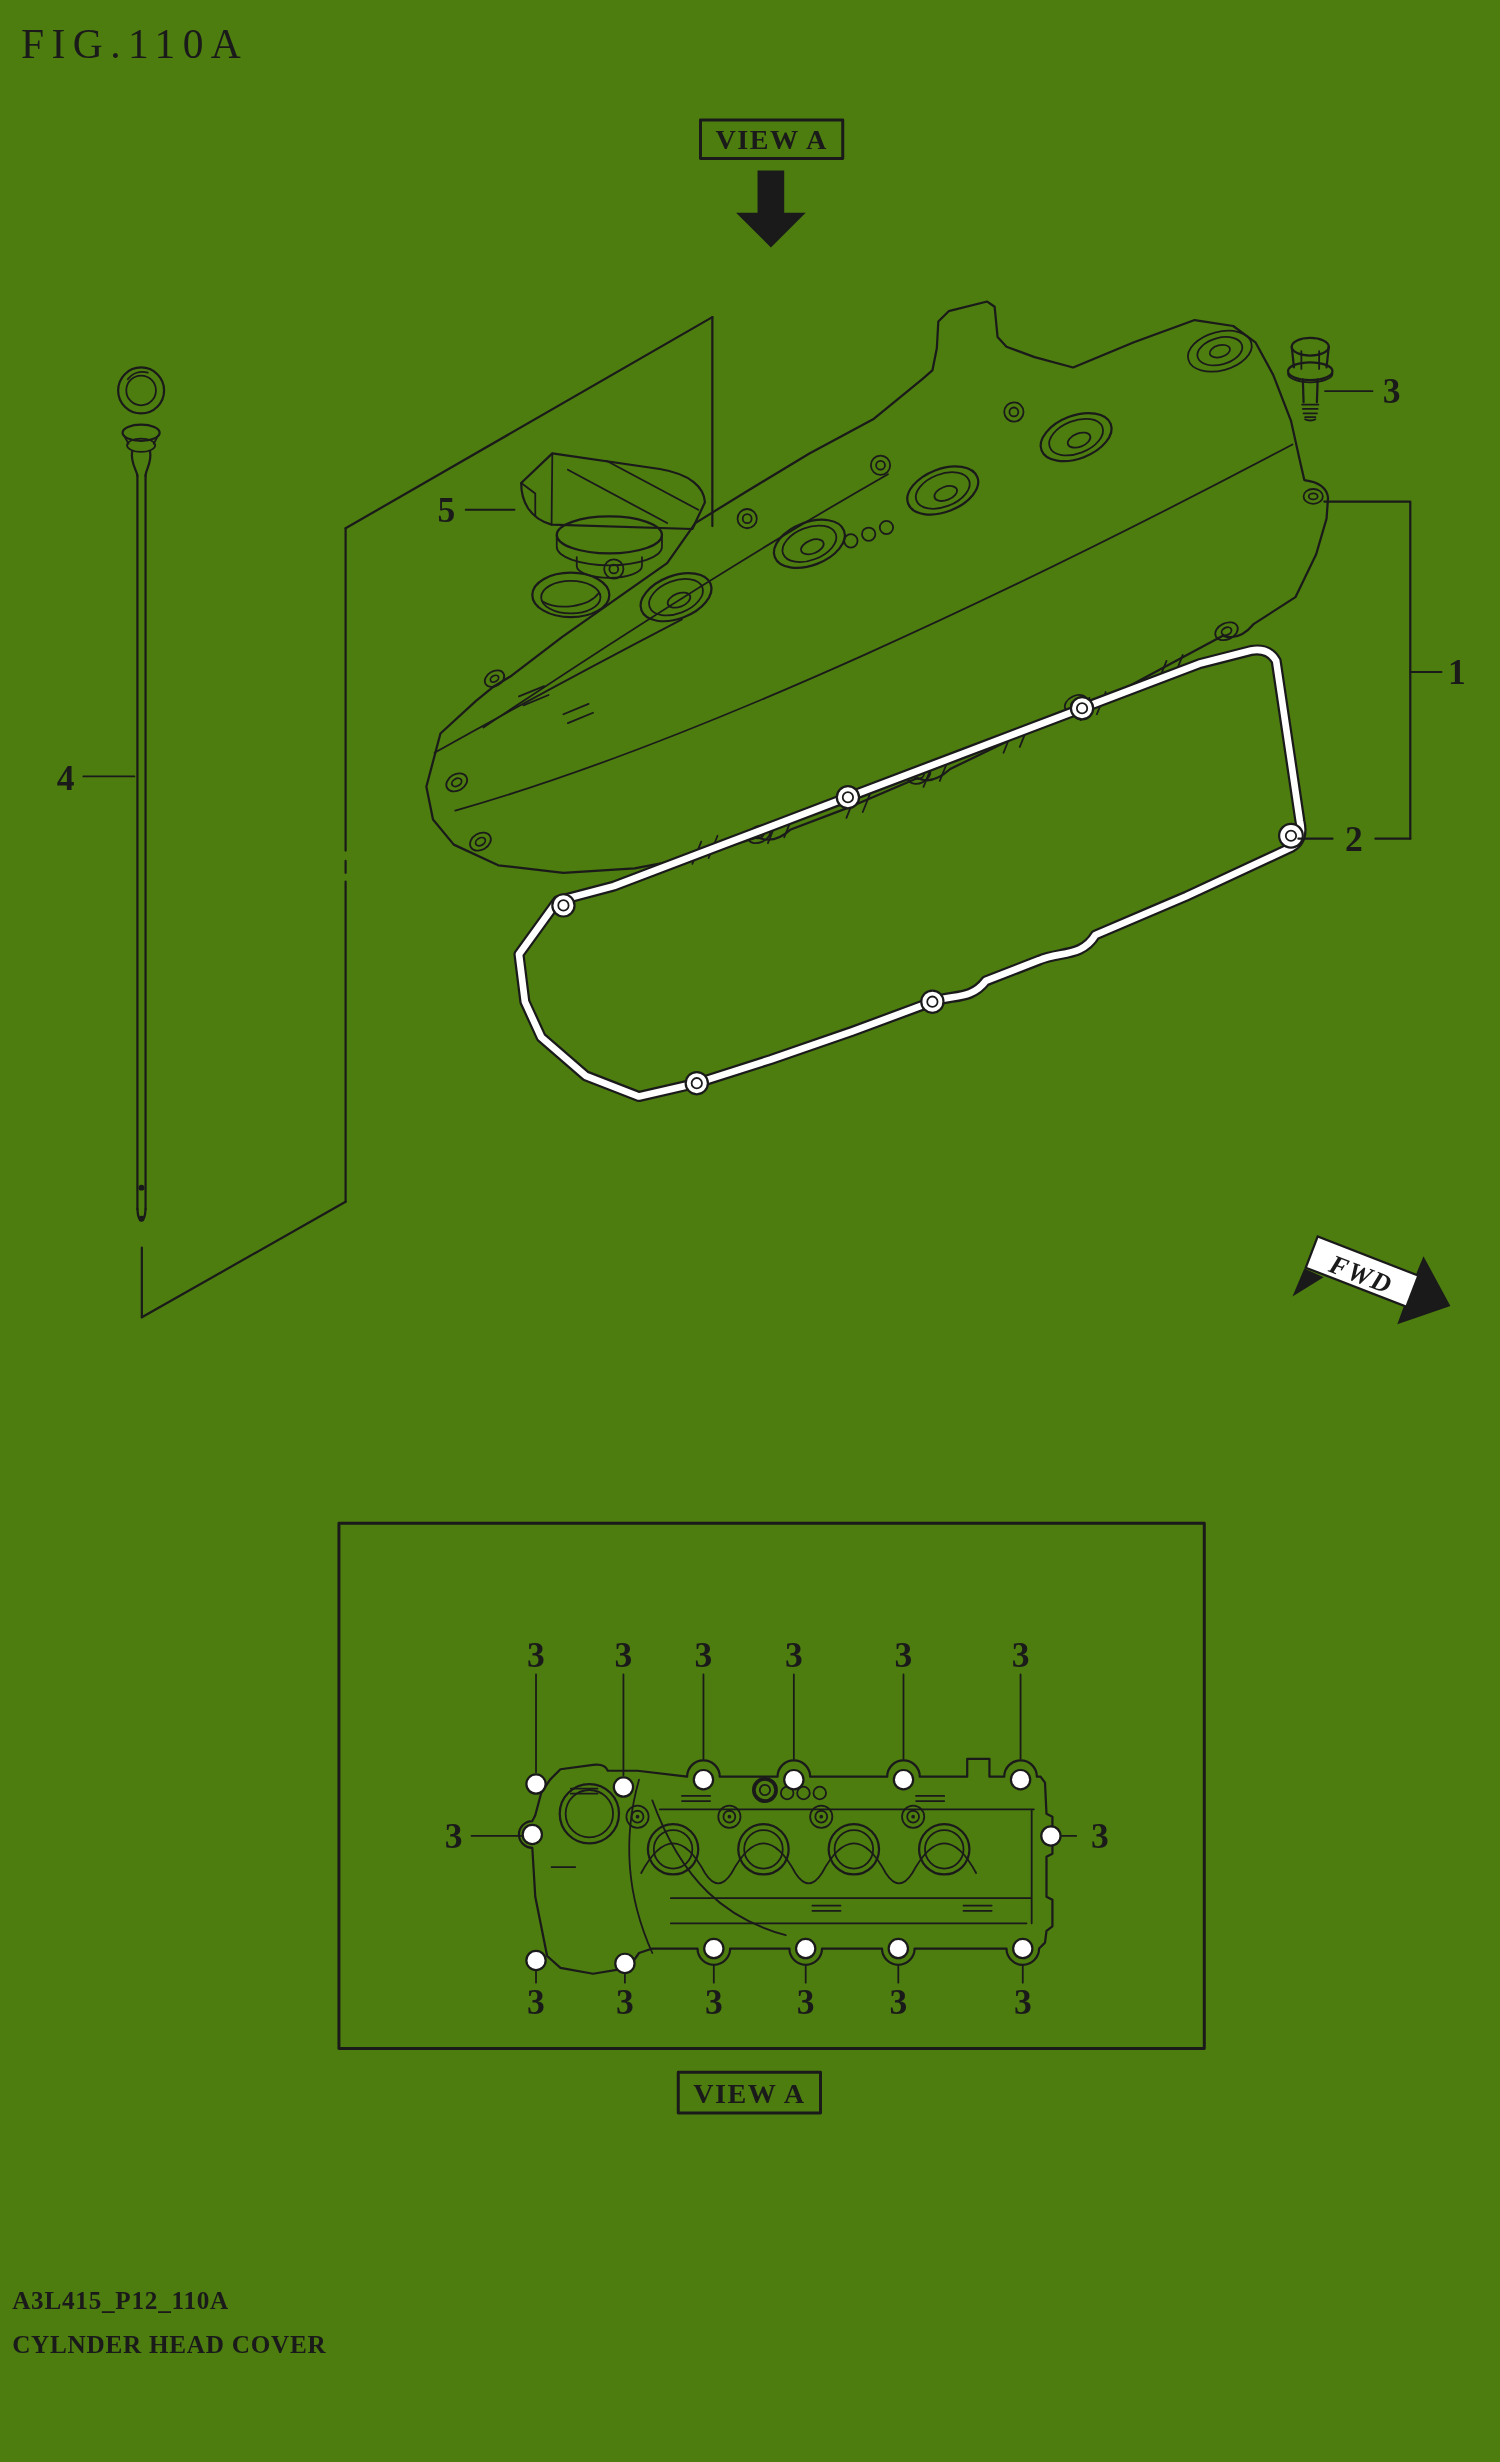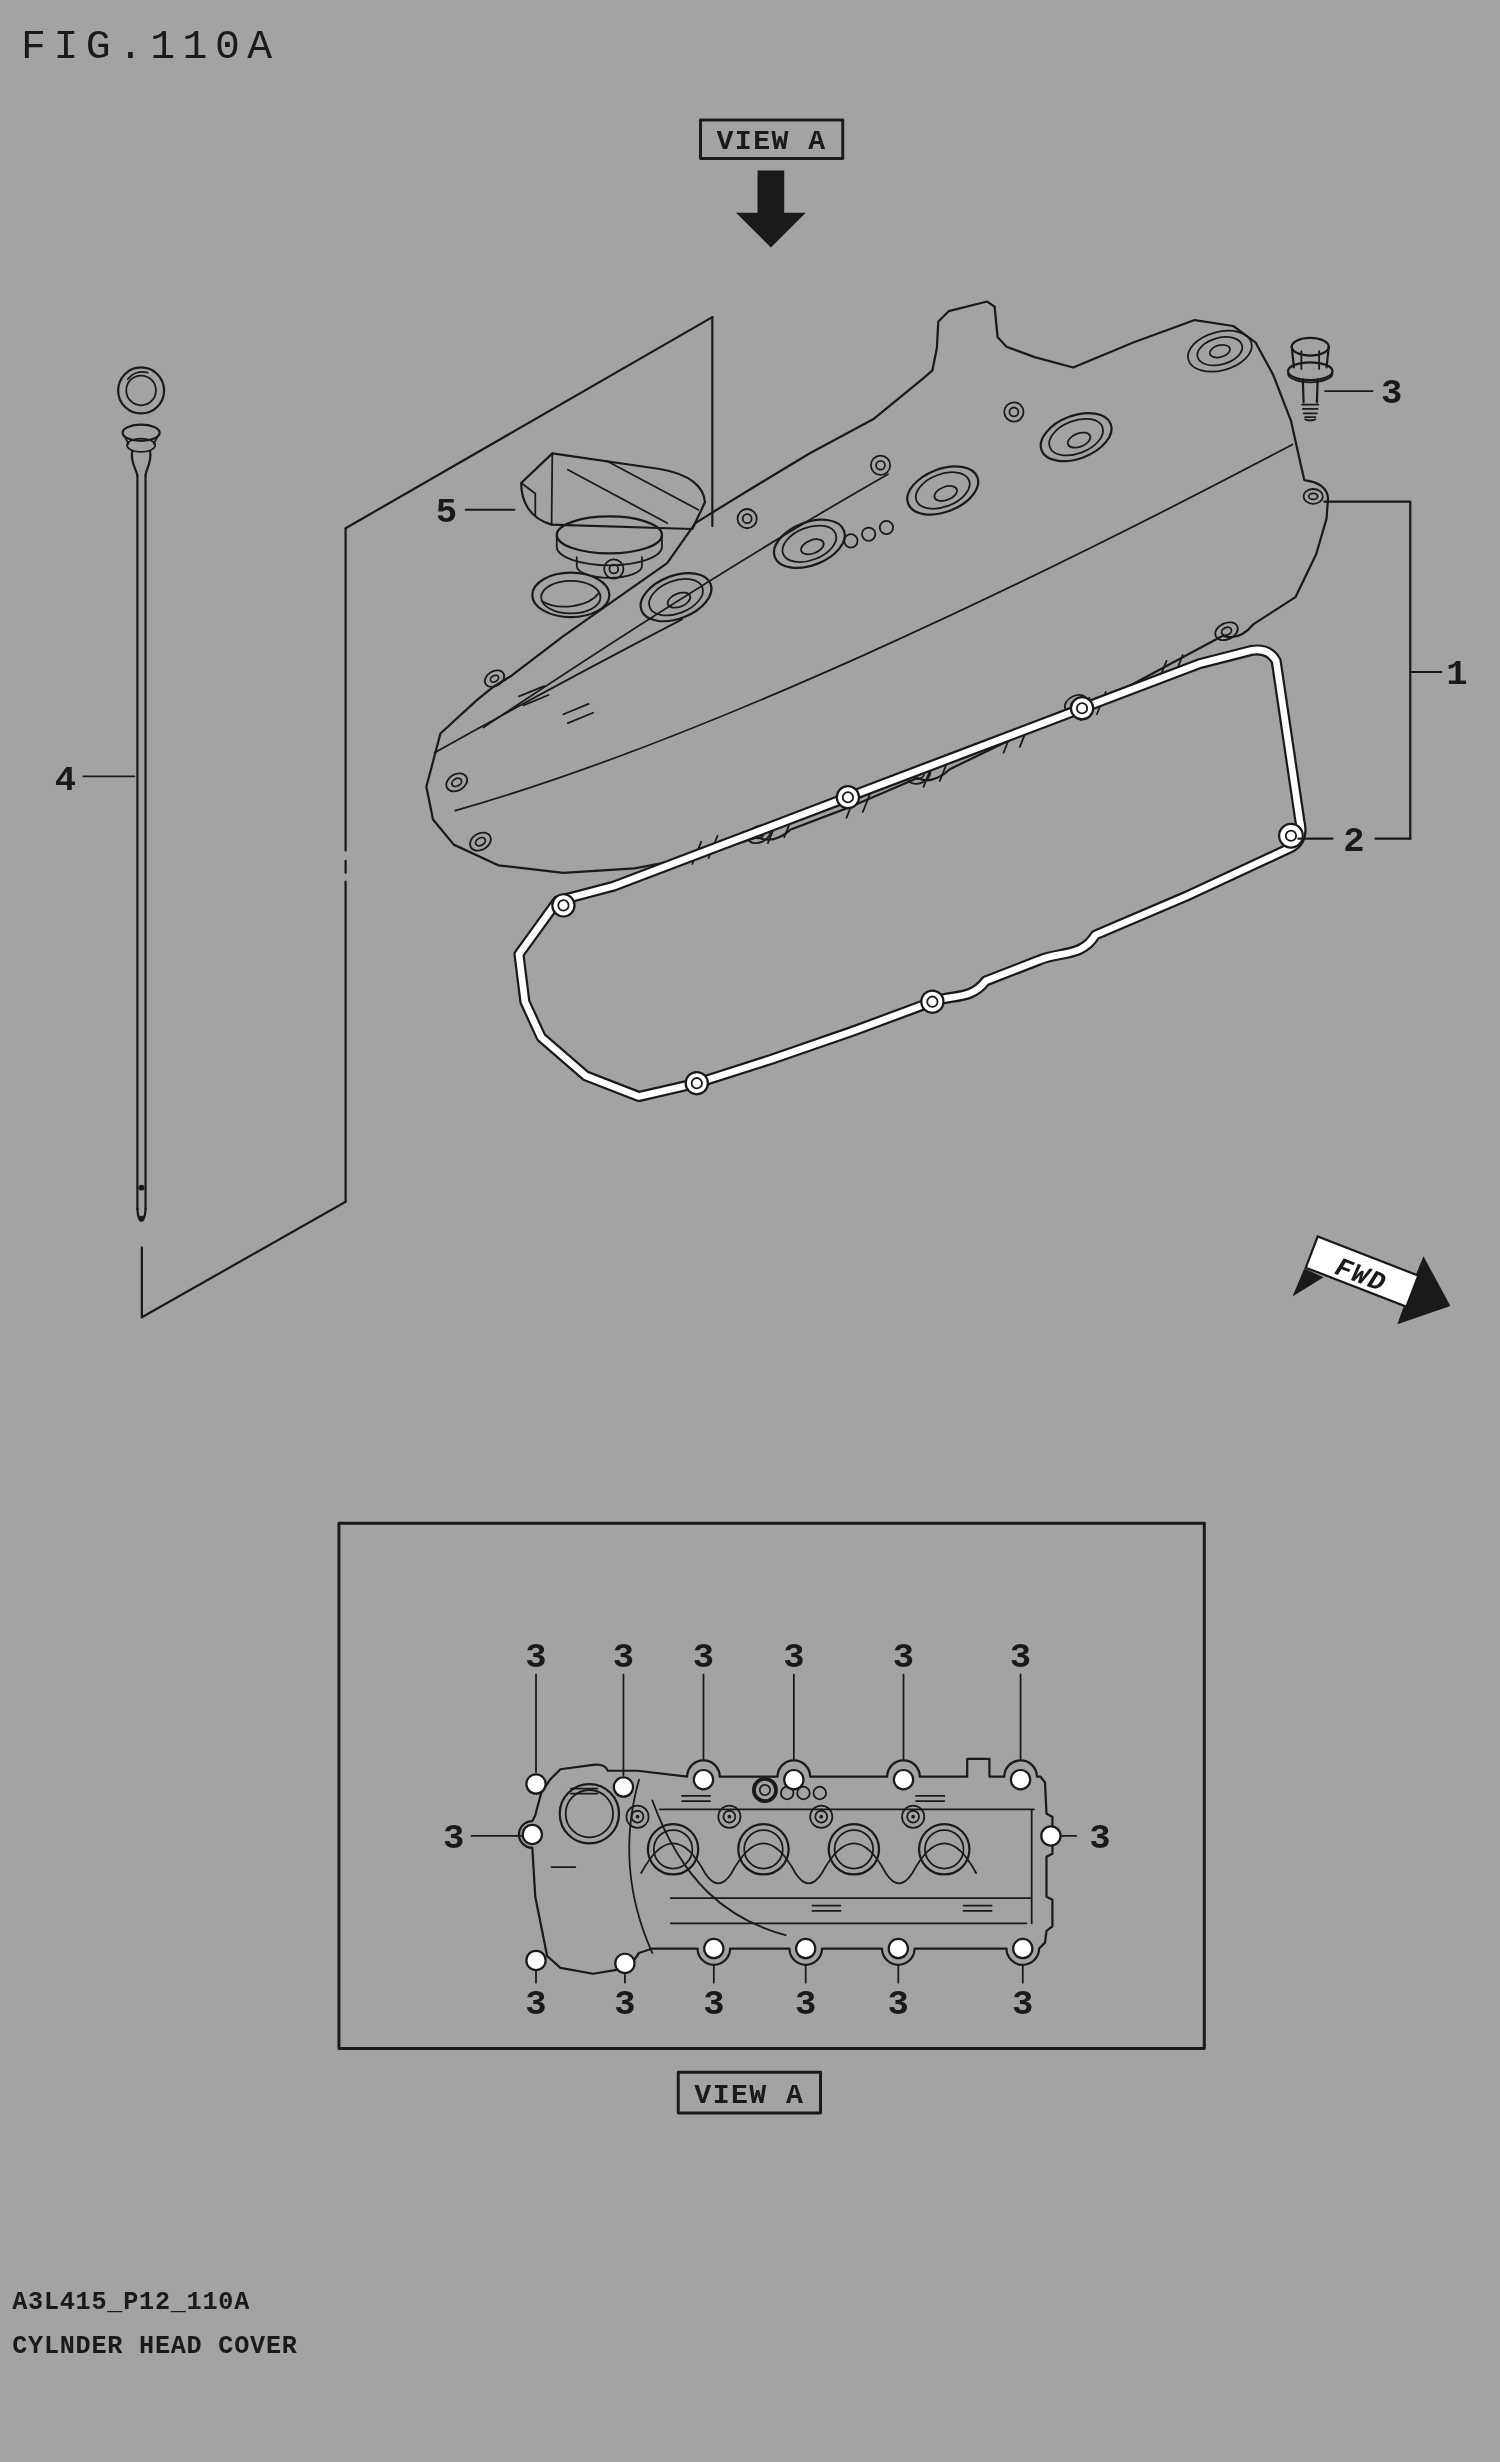--- a/index.html
+++ b/index.html
@@ -1,17 +1,17 @@
 <!DOCTYPE html>
 <html style="font-size:12px"><head>
 <meta charset="utf-8">
 <style>
   html,body{margin:0;padding:0;background:#ffffff;}
-  .page{position:relative;width:1501px;height:2462px;background:#a3a3a3;overflow:hidden;
-        font-family:Liberation Mono, monospace;}
+  .page{position:relative;width:1501px;height:2462px;background:#4d7c0f;overflow:hidden;
+        font-family:Liberation Serif, serif;}
   svg{position:absolute;left:0;top:0;}
   svg *{vector-effect:none;}
   .ln{fill:none;stroke:#1a1a1a;stroke-width:3;stroke-linecap:round;stroke-linejoin:round;}
   .ln2{fill:none;stroke:#1a1a1a;stroke-width:2.4;stroke-linecap:round;stroke-linejoin:round;}
   .ln4{fill:none;stroke:#1a1a1a;stroke-width:4;stroke-linejoin:round;}
   .fat{fill:none;stroke:#1a1a1a;stroke-width:15;stroke-linejoin:round;}
   .fatw{fill:none;stroke:#ffffff;stroke-width:9;stroke-linejoin:round;}
   .solid{fill:#1a1a1a;stroke:none;}
   .wfill{fill:#ffffff;stroke:#1a1a1a;stroke-width:3;}
   text{fill:#1a1a1a;}

